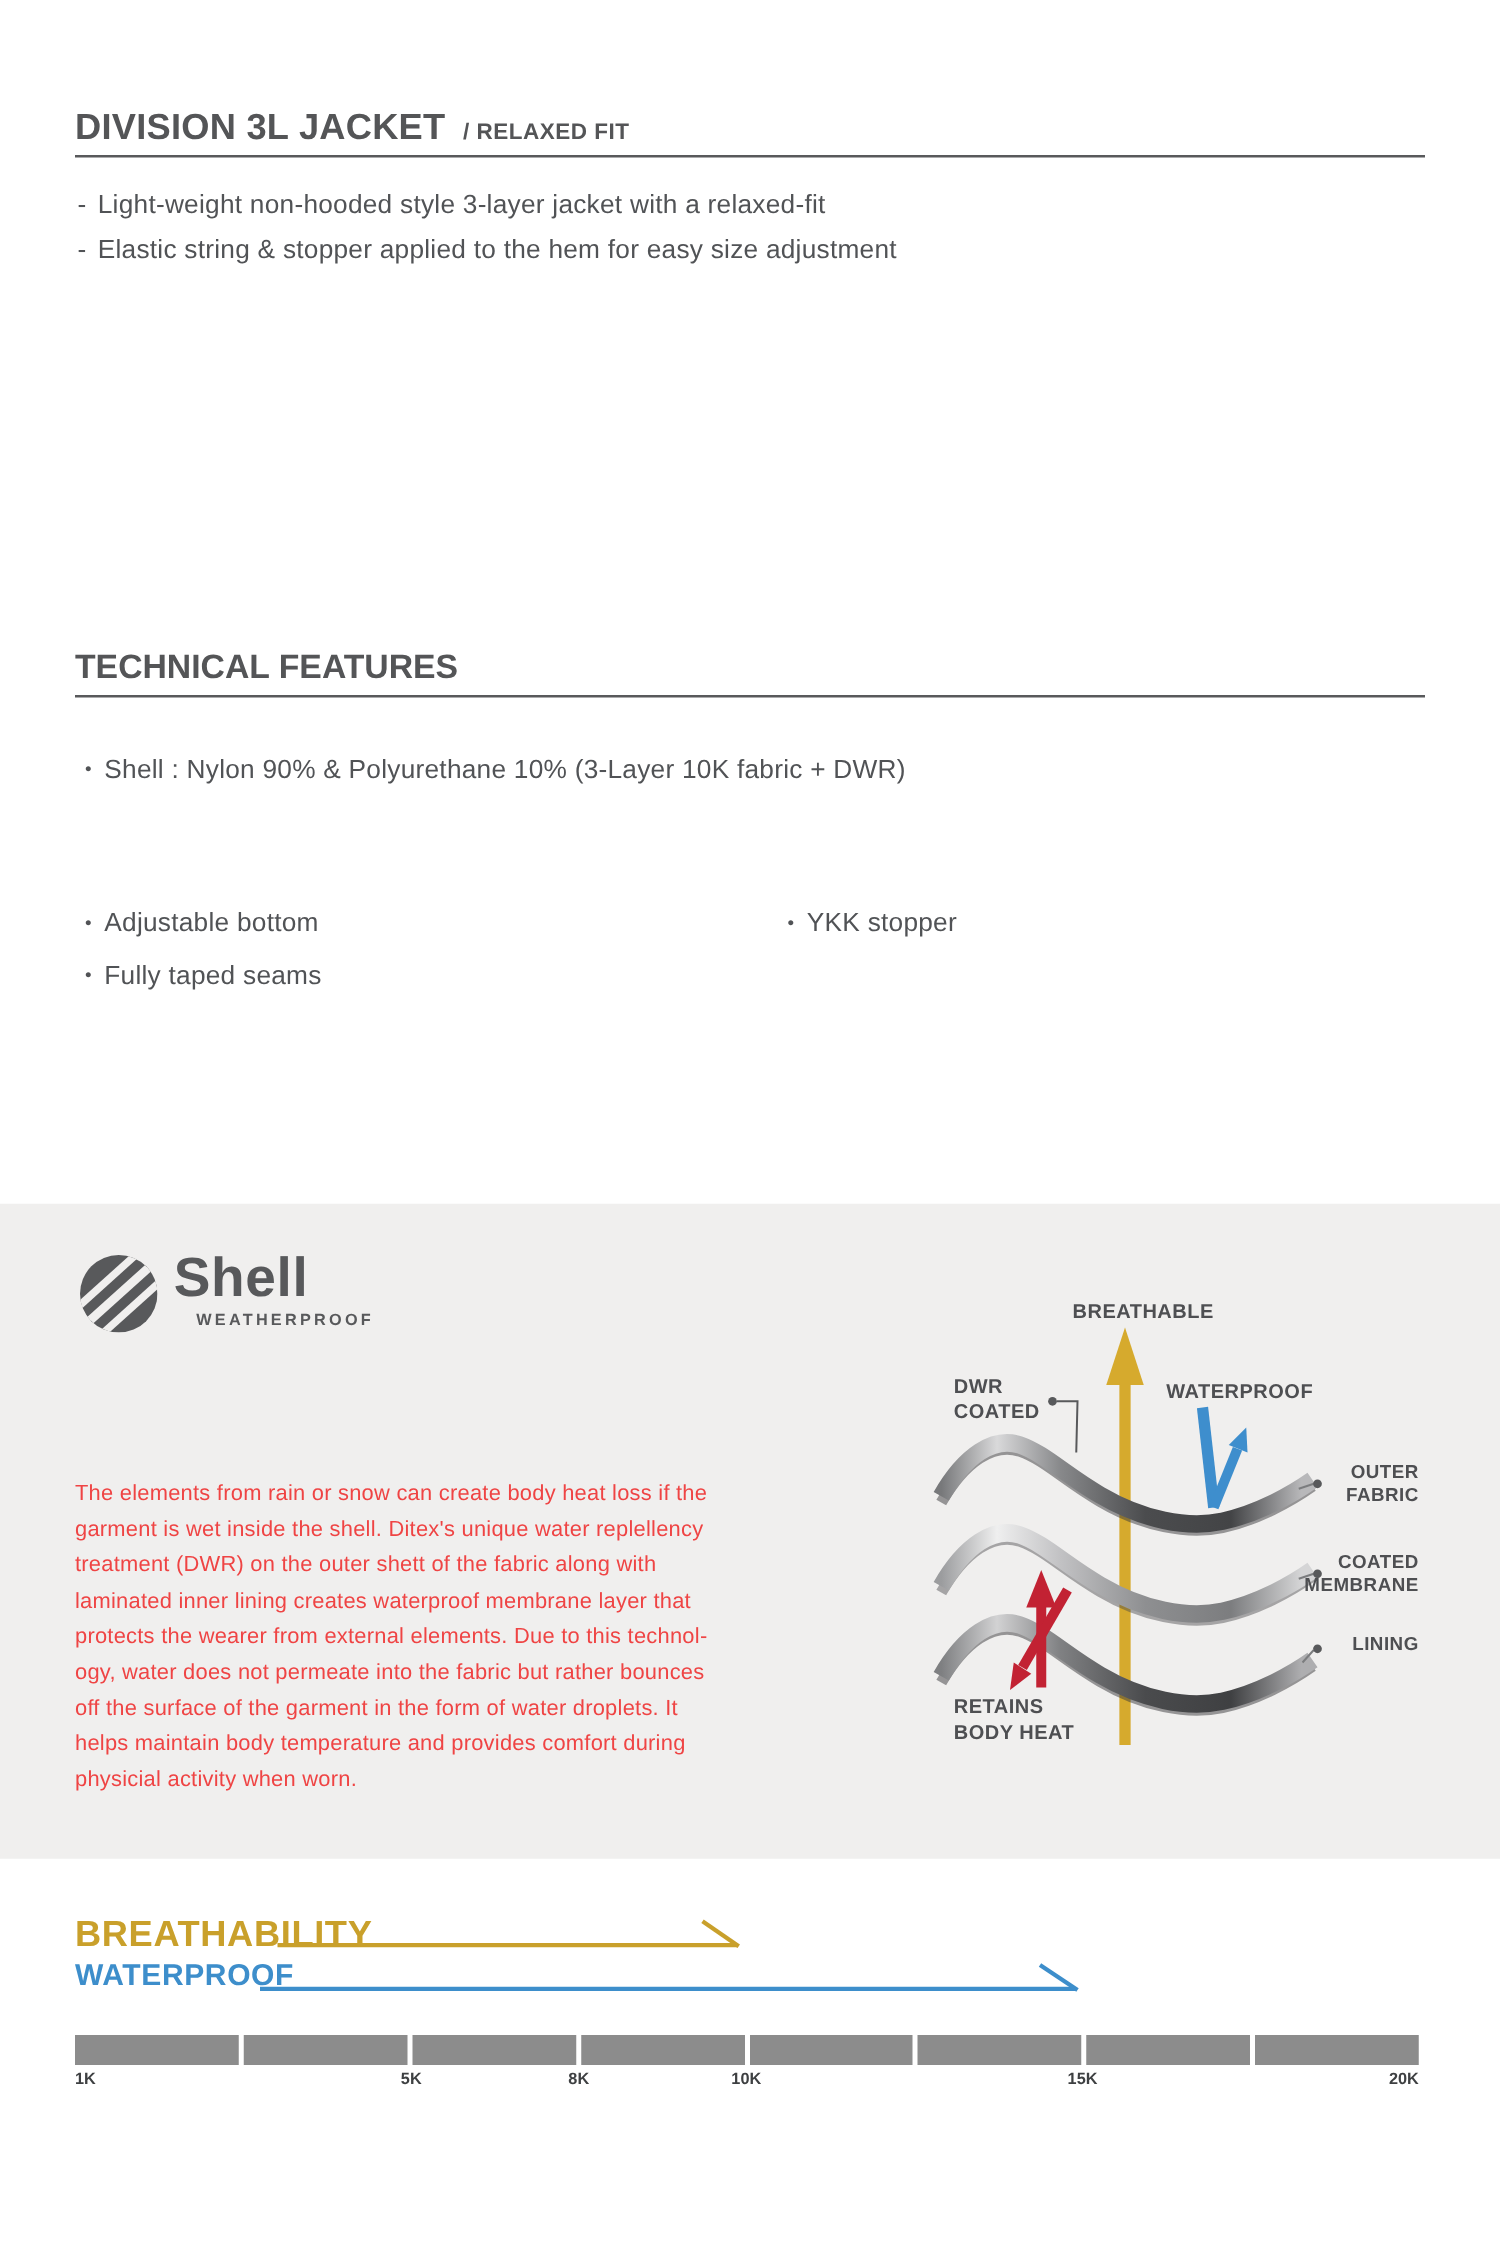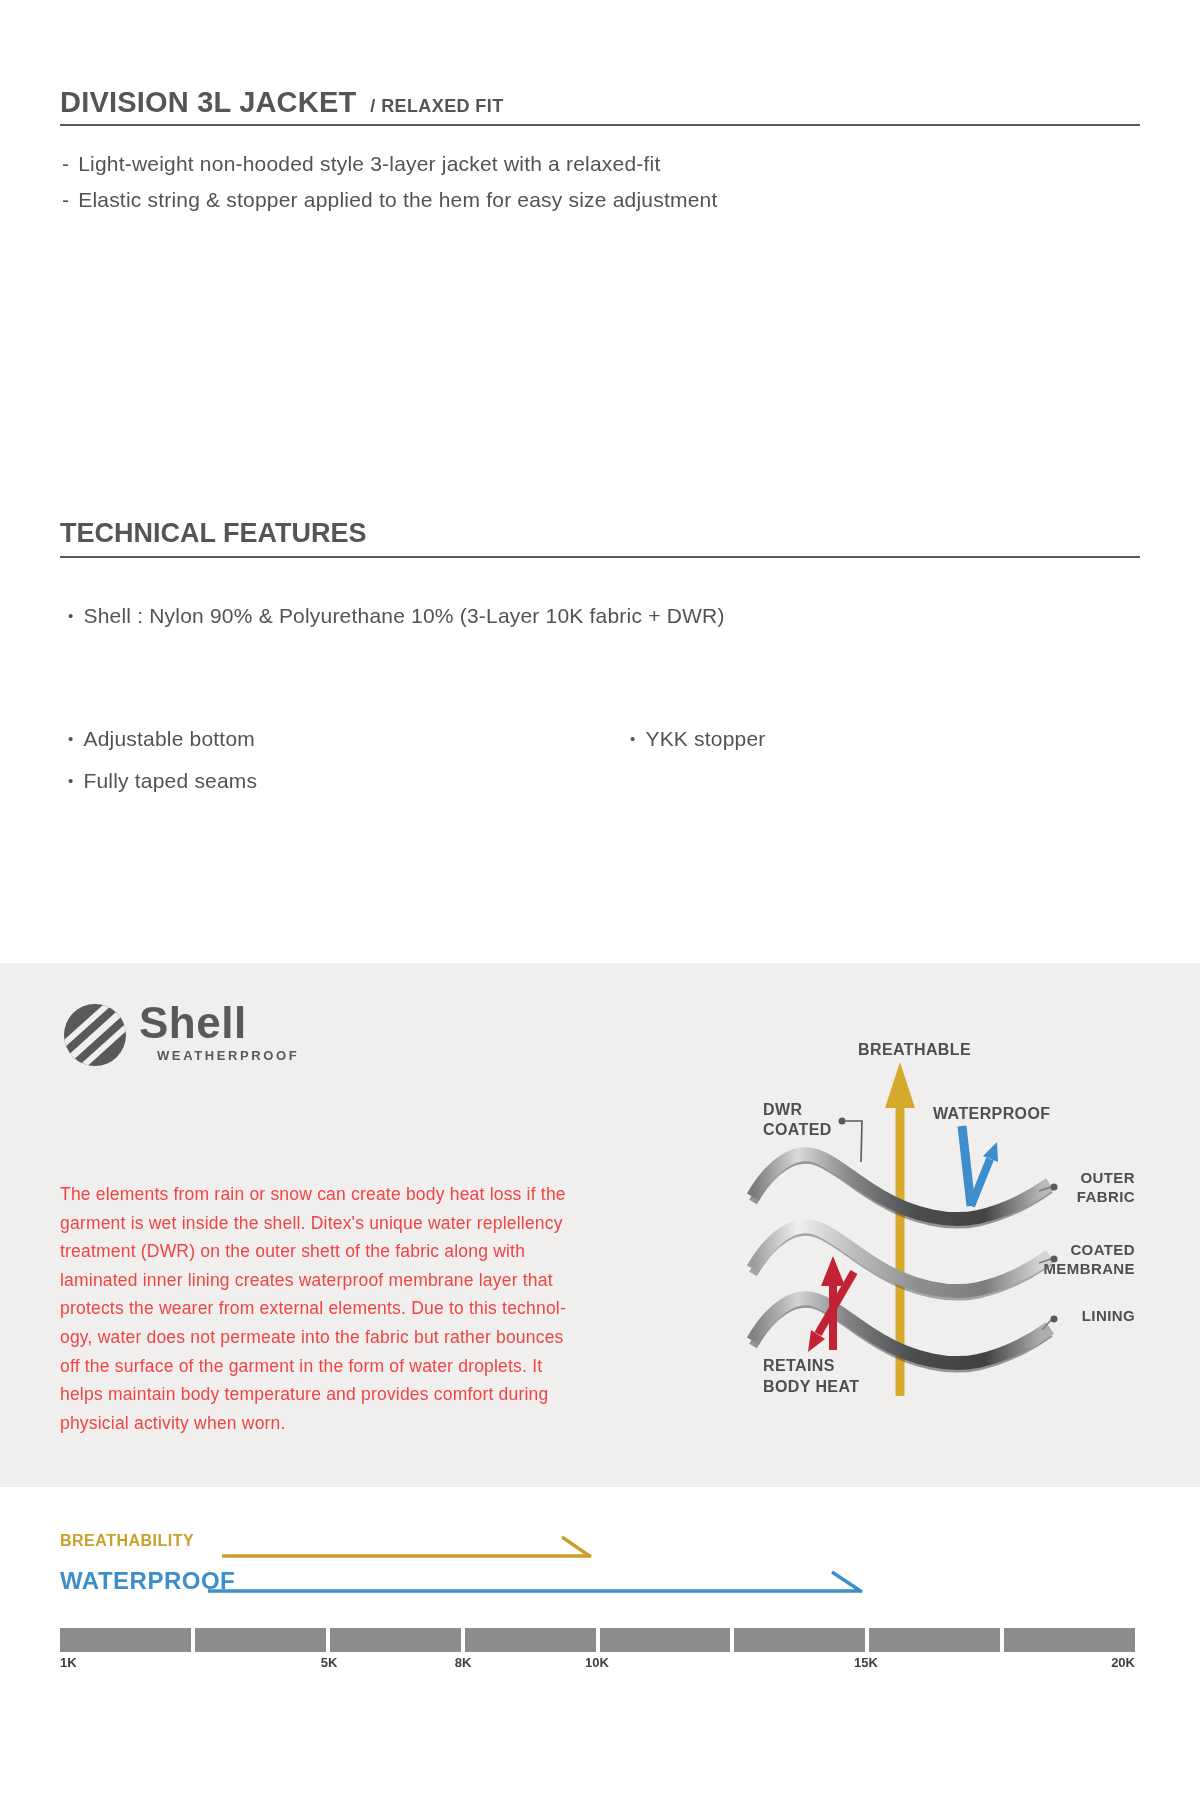--- a/index.html
+++ b/index.html
@@ -39,21 +39,21 @@
   .lbl-breathable{left:858px;top:1040px;}
   .lbl-dwr{left:763px;top:1100px;}
   .lbl-waterproof{left:933px;top:1104px;}
   .lbl-right{right:65px;text-align:right;font-size:15px;line-height:19px;}
   .lbl-outer{top:1168px;}
   .lbl-membrane{top:1240px;}
   .lbl-lining{top:1306px;}
   .lbl-retains{left:763px;top:1355px;line-height:21px;}
 
   
-  .breathability-title{left:60px;top:1532px;font-size:16px;font-weight:700;color:#c9a02b;letter-spacing:0.5px;}
+  .breathability-title{left:60px;top:1532px;font-size:29px;font-weight:700;color:#c9a02b;letter-spacing:0.5px;}
   .waterproof-title{left:60px;top:1567px;font-size:24px;font-weight:700;color:#3d8ecb;letter-spacing:0.5px;}
   .bar{left:60px;top:1628px;width:1075px;height:24px;display:flex;gap:4px;}
   .seg{flex:1;background:#8c8c8c;}
   .tick{position:absolute;top:1655px;font-size:13px;font-weight:700;color:#3e4042;}
   .t0{left:60px;}
   .t1{left:329px;transform:translateX(-50%);}
   .t2{left:463px;transform:translateX(-50%);}
   .t3{left:597px;transform:translateX(-50%);}
   .t4{left:866px;transform:translateX(-50%);}
   .t5{left:1135px;transform:translateX(-100%);}

